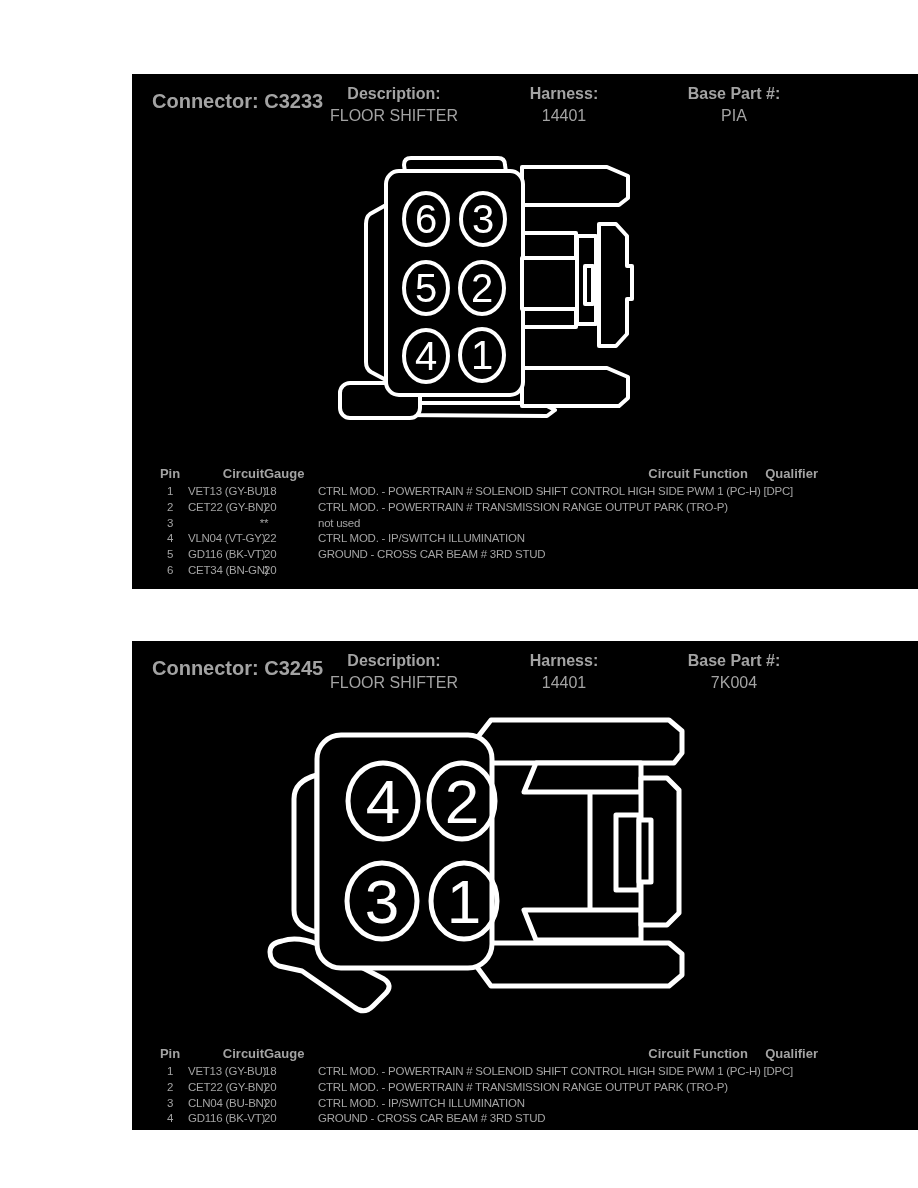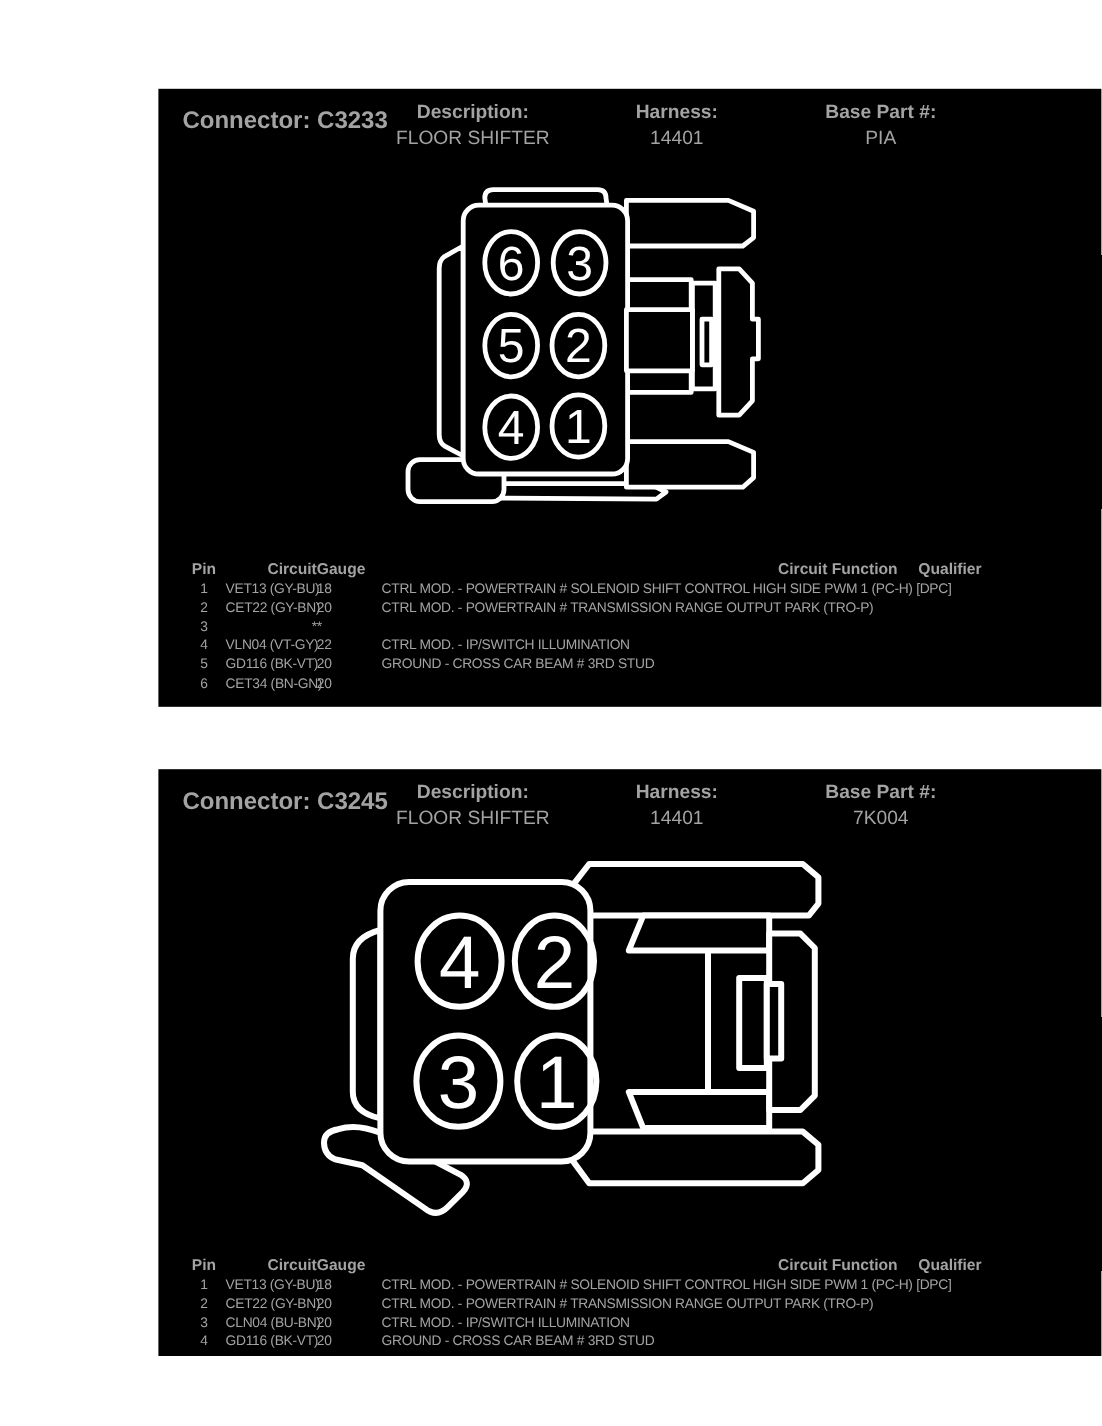--- a/index.html
+++ b/index.html
@@ -125,20 +125,21 @@
         <div class="c-pin">2</div>
         <div class="c-cir">CET22 (GY-BN)</div>
         <div class="c-ga">20</div>
         <div class="c-fn">CTRL MOD. - POWERTRAIN # TRANSMISSION RANGE OUTPUT PARK (TRO-P)</div>
         <div class="c-qu"></div>
       </div>
       <div class="t-row">
         <div class="c-pin">3</div>
         <div class="c-cir">*</div>
         <div class="c-ga">*</div>
+        <div class="c-fn">not used</div>
         <div class="c-qu"></div>
       </div>
       <div class="t-row">
         <div class="c-pin">4</div>
         <div class="c-cir">VLN04 (VT-GY)</div>
         <div class="c-ga">22</div>
         <div class="c-fn">CTRL MOD. - IP/SWITCH ILLUMINATION</div>
         <div class="c-qu"></div>
       </div>
       <div class="t-row">

